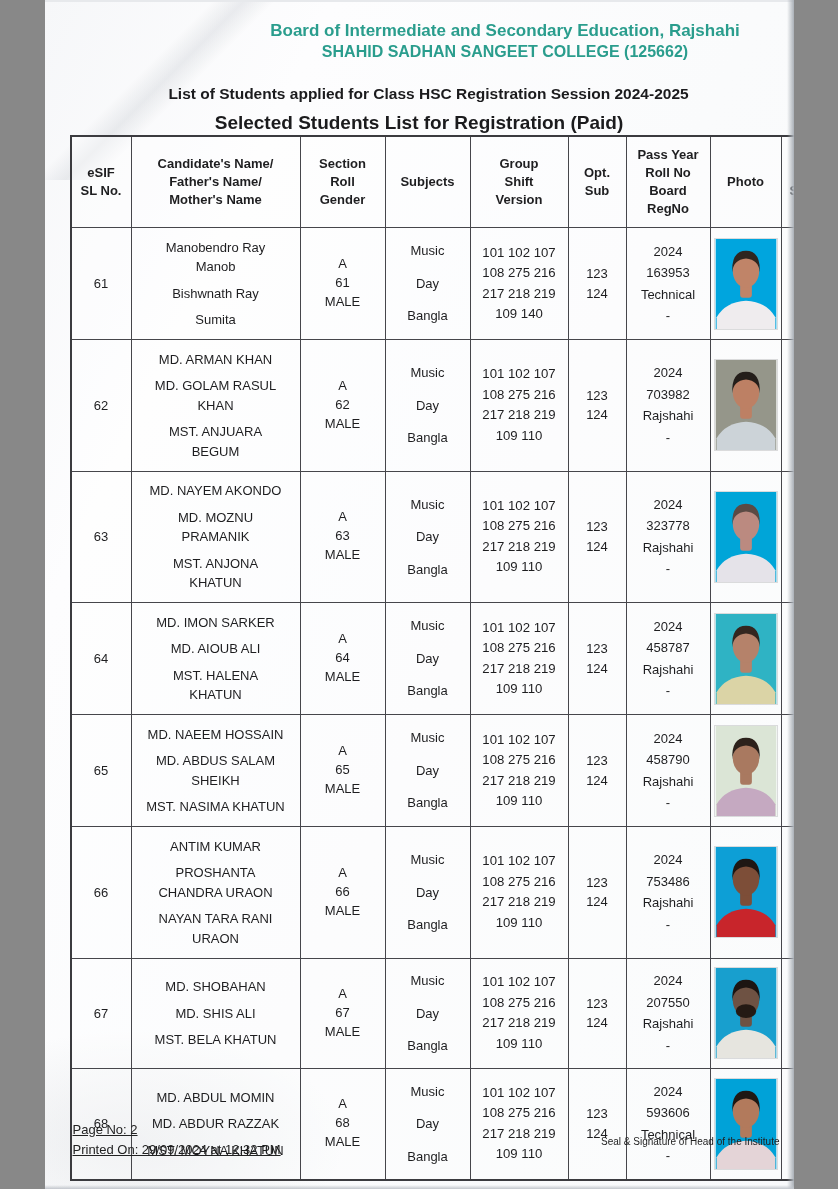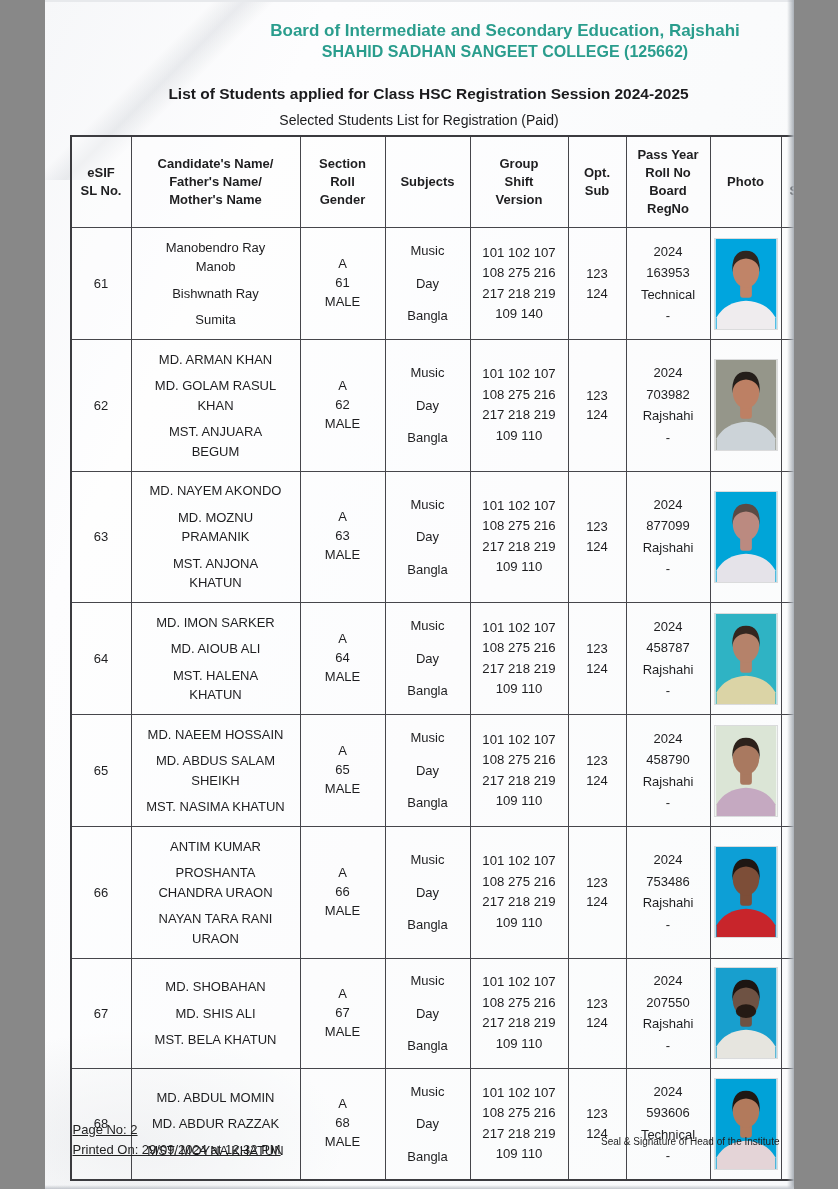--- a/index.html
+++ b/index.html
@@ -16,21 +16,21 @@
     background:linear-gradient(to right, rgba(0,0,0,0), #aab0b7);}
   .edge-bottom{position:absolute;left:0;bottom:0;width:100%;height:4px;
     background:linear-gradient(to bottom, rgba(0,0,0,0), #c2c6cc);}
   .edge-top{position:absolute;left:0;top:0;width:100%;height:2px;background:#e7e9ec;}
 
   .hdr{position:absolute;left:0;top:20px;width:100%;text-align:center;}
   .hdr .teal-block{transform:translateX(86px);}
   .t1{font-size:17px;font-weight:bold;line-height:1.3;}
   .t2{font-size:16px;font-weight:bold;line-height:1.3;}
   .t3{font-size:15.5px;font-weight:bold;color:#1b1b1d;margin-top:22px;padding-left:19px;}
-  .t4{font-size:14px;font-weight:normal;color:#1b1b1d;margin-top:9px;}
+  .t4{font-size:19px;font-weight:bold;color:#1b1b1d;margin-top:9px;}
 
   .table{position:absolute;left:25px;top:135px;width:790px;border:2px solid #3b3b3f;box-sizing:border-box;background:rgba(255,255,255,.35);}
   .grid9{display:grid;grid-template-columns:60px 169px 85px 85px 98px 58px 84px 71px 1fr;}
   .th,.td{border-right:1px solid #46464b;border-bottom:1px solid #46464b;box-sizing:border-box;
     display:flex;flex-direction:column;align-items:center;justify-content:center;
     text-align:center;white-space:pre-line;}
   .th:last-child,.td:last-child{border-right:none;}
   .tr:last-child .td{border-bottom:none;}
   .th{min-height:91px;font-weight:bold;font-size:13px;line-height:1.38;padding:4px 2px;}
   .td{min-height:102px;font-size:13px;padding:6px 3px;line-height:1.5;}
@@ -195,21 +195,21 @@
       <div>Bangla</div>
     </div>
     <div class="td c4">101 102 107
 108 275 216
 217 218 219
 109 110</div>
     <div class="td c5">123
 124</div>
     <div class="td c6">
       <div>2024</div>
-      <div>877099</div>
+      <div>323778</div>
       <div>Rajshahi</div>
       <div>-</div>
     </div>
     <div class="td c7">
       <svg class="photo" viewBox="0 0 62 92" xmlns="http://www.w3.org/2000/svg">
         <rect class="p-bg" x="0" y="0" width="62" height="92" fill="#00a5d8"></rect>
         <rect class="p-neck" x="25" y="44" width="12" height="16" rx="3" fill="#bb8a80"></rect>
         <path class="p-shirt" d="M1 92 L1 80 Q10 64 31 63 Q52 64 61 80 L61 92 Z" fill="#e5e3e9"></path>
         <ellipse class="p-skin" cx="31" cy="33" rx="13.5" ry="16.5" fill="#bb8a80"></ellipse>
         <ellipse class="p-beard" cx="31" cy="44" rx="10.5" ry="7" display="none"></ellipse>

